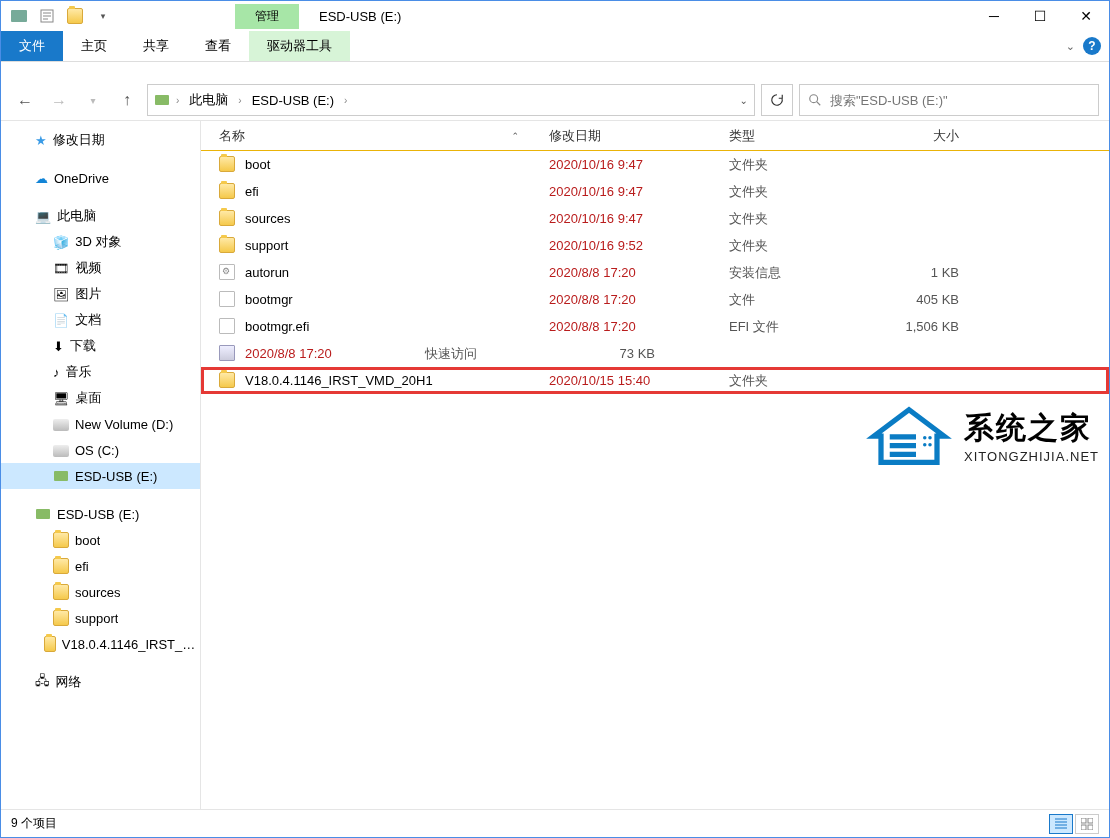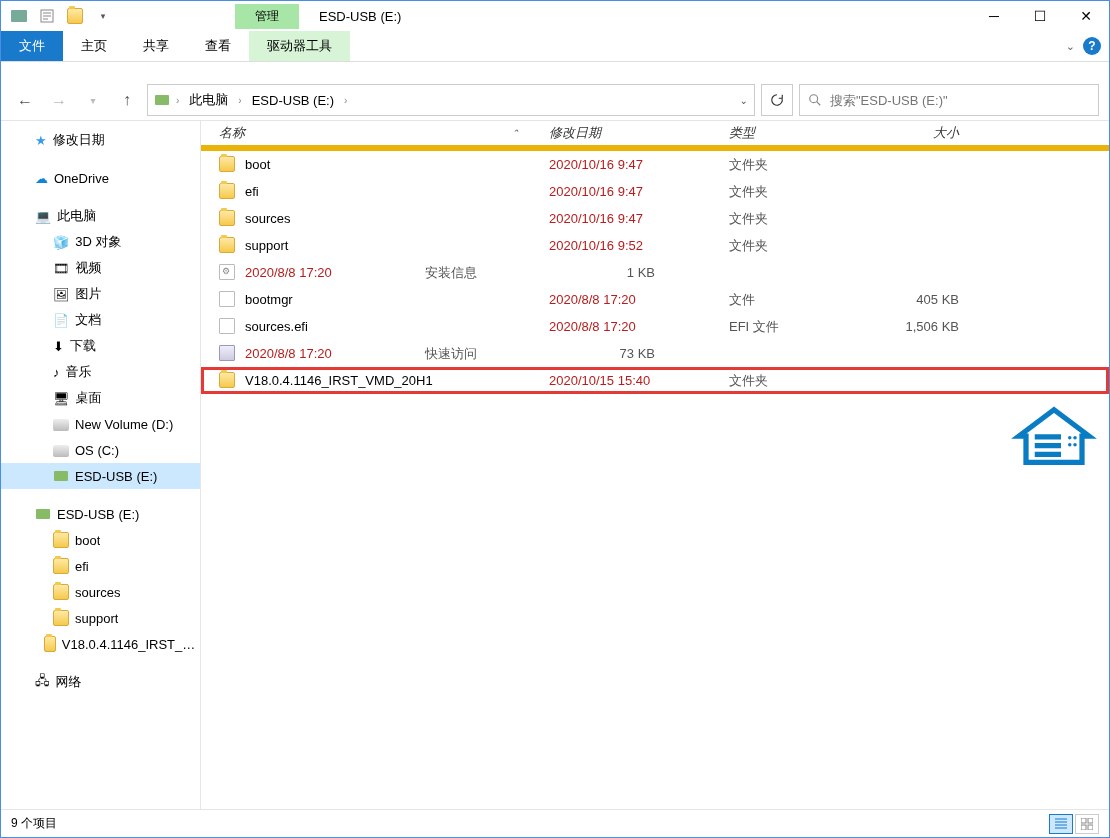--- a/index.html
+++ b/index.html
@@ -39,21 +39,21 @@
 .sidebar { width: 200px; border-right: 1px solid #e5e5e5; overflow: hidden; padding-top: 6px; }
 .tree-item { display: flex; align-items: center; height: 26px; padding-left: 10px; gap: 6px; cursor: pointer; white-space: nowrap; }
 .tree-item.selected { background: #cce8ff; }
 .tree-item .indent1 { width: 18px; }
 .tree-item .indent2 { width: 36px; }
 .tree-label { overflow: hidden; text-overflow: ellipsis; }
 .tree-spacer { height: 12px; }
 
 
 .filepane { flex: 1; display: flex; flex-direction: column; }
-.columns { display: flex; height: 30px; align-items: center; border-bottom: 6px solid #eab308; padding-left: 18px; color: #333; font-size: 13px; font-style: italic; }
+.columns { display: flex; height: 30px; align-items: center; border-bottom: 1px solid #eab308; padding-left: 18px; color: #333; font-size: 13px; }
 .col-name { width: 330px; display: flex; align-items: center; gap: 6px; }
 .col-date { width: 180px; }
 .col-type { width: 150px; }
 .col-size { width: 100px; text-align: right; padding-right: 20px; }
 .sort-arrow { font-size: 9px; color: #555; margin-left: auto; margin-right: 30px; }
 
 .file-rows { flex: 1; overflow: auto; }
 .file-row { display: flex; align-items: center; height: 27px; padding-left: 18px; font-size: 13px; }
 .file-row .icon { width: 18px; height: 18px; margin-right: 8px; display: inline-flex; }
 .file-row .fname { width: 304px; }
@@ -326,38 +326,39 @@
           </span>
           <span class="fname">support</span>
           <span class="fdate">2020/10/16 9:52</span>
           <span class="ftype">文件夹</span>
           <span class="fsize"></span>
         </div>
         <div class="file-row">
           <span class="icon">
             <span class="ico ico-inf"></span>
           </span>
+          <span class="fname">autorun</span>
           <span class="fdate">2020/8/8 17:20</span>
           <span class="ftype">安装信息</span>
           <span class="fsize">1 KB</span>
         </div>
         <div class="file-row">
           <span class="icon">
             <span class="ico ico-file"></span>
           </span>
           <span class="fname">bootmgr</span>
           <span class="fdate">2020/8/8 17:20</span>
           <span class="ftype">文件</span>
           <span class="fsize">405 KB</span>
         </div>
         <div class="file-row">
           <span class="icon">
             <span class="ico ico-file"></span>
           </span>
-          <span class="fname">sources.efi</span>
+          <span class="fname">bootmgr.efi</span>
           <span class="fdate">2020/8/8 17:20</span>
           <span class="ftype">EFI 文件</span>
           <span class="fsize">1,506 KB</span>
         </div>
         <div class="file-row">
           <span class="icon">
             <span class="ico ico-exe"></span>
           </span>
           <span class="fdate">2020/8/8 17:20</span>
           <span class="ftype">快速访问</span>
@@ -399,13 +400,17 @@
   <svg class="logo" viewBox="0 0 100 80">
     <path d="M10 40 L50 10 L90 40 L82 40 L82 70 L18 70 L18 40 Z" fill="none" stroke="#0a7cc4" stroke-width="6"></path>
     <rect x="28" y="38" width="30" height="6" fill="#0a7cc4"></rect>
     <rect x="28" y="48" width="30" height="6" fill="#0a7cc4"></rect>
     <rect x="28" y="58" width="30" height="6" fill="#0a7cc4"></rect>
     <circle cx="68" cy="42" r="2" fill="#0a7cc4"></circle>
       <circle cx="74" cy="42" r="2" fill="#0a7cc4"></circle>
     <circle cx="68" cy="50" r="2" fill="#0a7cc4"></circle>
       <circle cx="74" cy="50" r="2" fill="#0a7cc4"></circle>
   </svg>
+  <div>
+    <div class="text1">系统之家</div>
+    <div class="text2">XITONGZHIJIA.NET</div>
+  </div>
 </div>
 
 </body></html>

